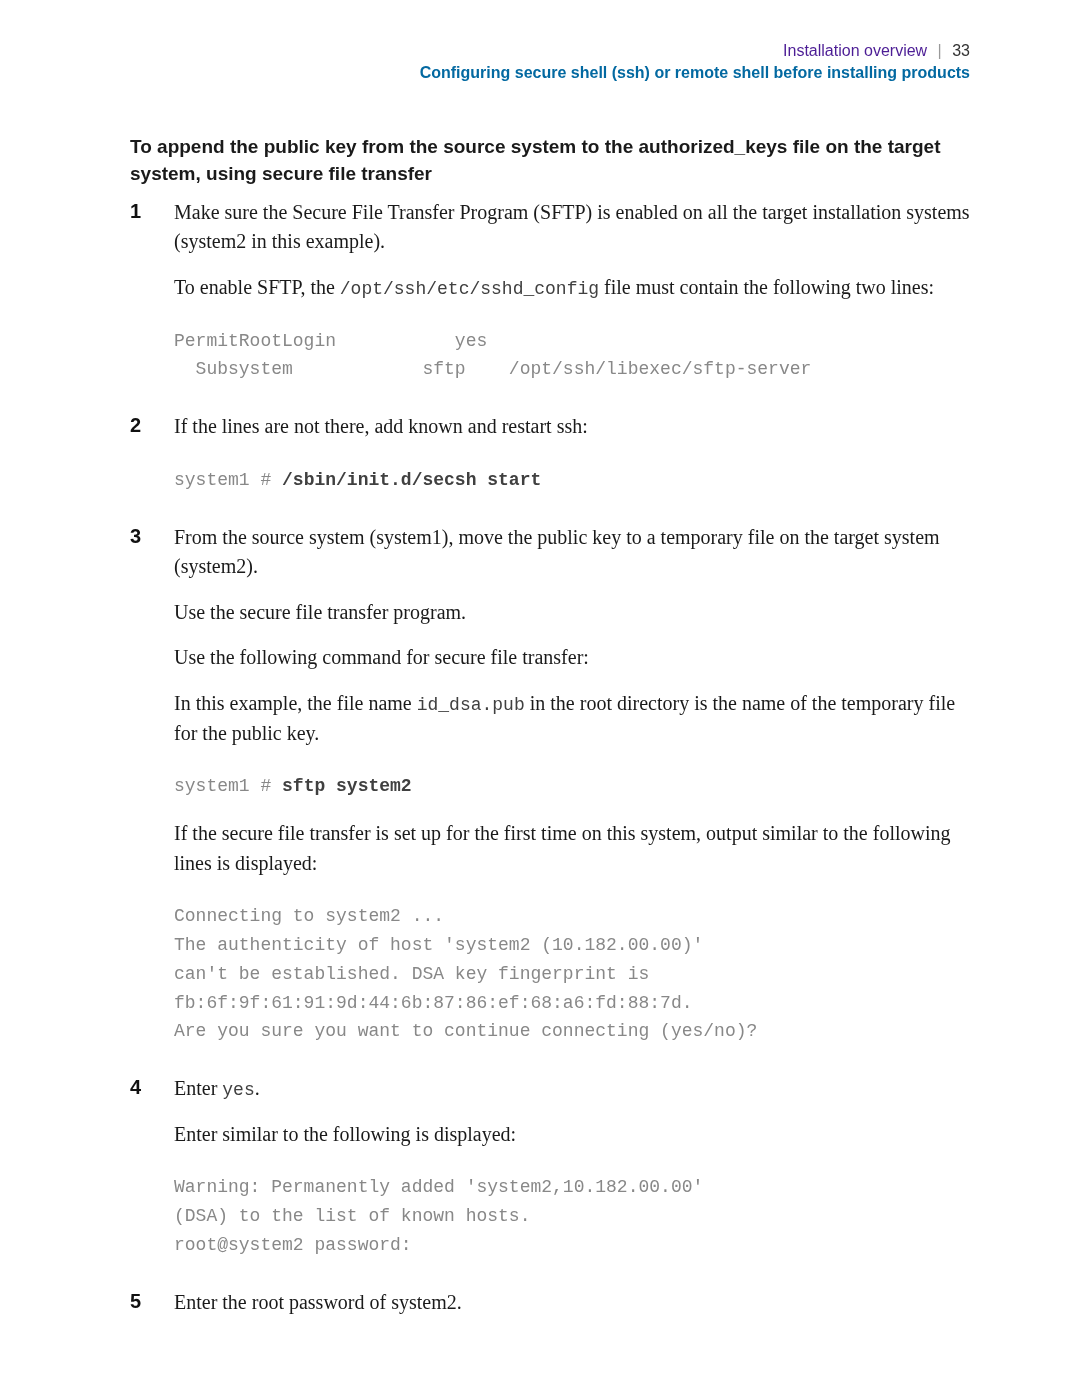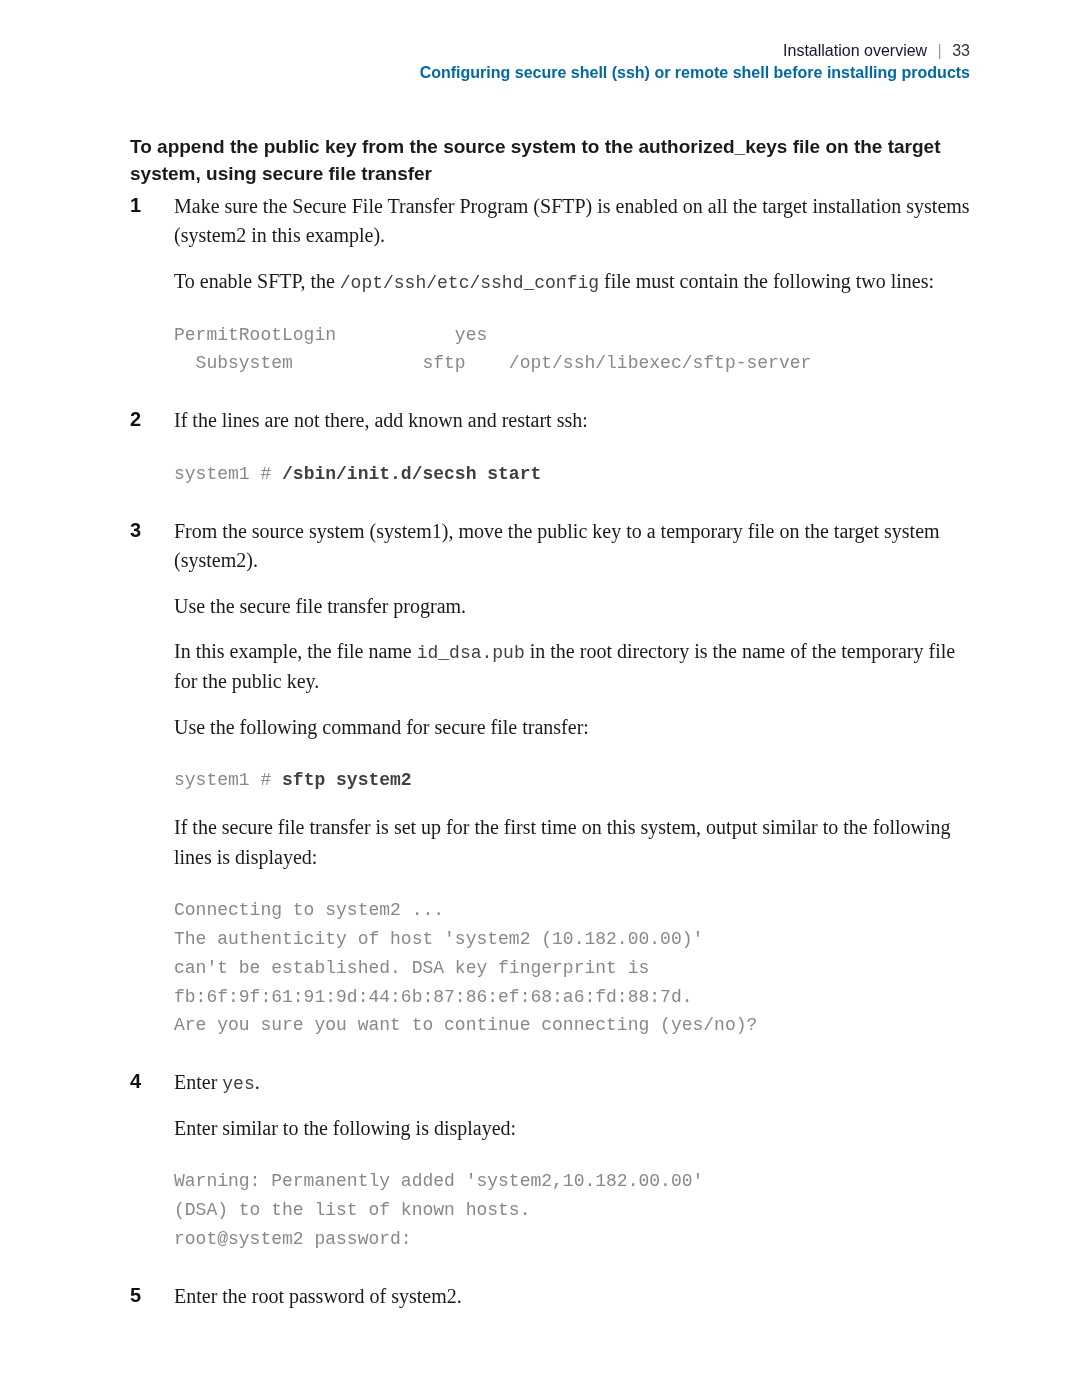--- a/index.html
+++ b/index.html
@@ -15,40 +15,40 @@
   }
   .header {
     text-align: right;
     font-family: "Helvetica Neue", Arial, sans-serif;
     font-size: 16px;
     line-height: 1.4;
     margin-bottom: 48px;
   }
   .header-top {
     font-weight: 400;
-    color: #0f172a;
+    color: #4c1d95;
     margin-left: 20px;
   }
   .header-divider {
     color: #999;
     margin: 0 6px;
   }
   .header-page {
     color: #333;
   }
   .header-bottom {
     font-weight: 600;
     color: #0369a1;
   }
   .proc-title {
     font-family: "Helvetica Neue", Arial, sans-serif;
     font-weight: 600;
     font-size: 19px;
     line-height: 1.45;
-    margin-bottom: 4px;
+    margin-bottom: 10px;
   }
   ol.steps {
     list-style: none;
     padding: 0;
     margin: 0;
   }
   ol.steps > li {
     position: relative;
     padding-left: 44px;
     margin-bottom: 28px;
@@ -112,22 +112,22 @@
       </li>
       <li>
         <span class="step-num">2</span>
         <p class="para">If the lines are not there, add known and restart ssh:</p>
         <div class="code-block"><div>system1 # <span class="strong">/sbin/init.d/secsh start</span></div></div>
       </li>
       <li>
         <span class="step-num">3</span>
         <p class="para">From the source system (system1), move the public key to a temporary file on the target system (system2).</p>
         <p class="para">Use the secure file transfer program.</p>
+        <p class="para">Use the following command for secure file transfer:</p>
         <p class="para">In this example, the file name <span class="code-inline">id_dsa.pub</span> in the root directory is the name of the temporary file for the public key.</p>
-        <p class="para">Use the following command for secure file transfer:</p>
         <div class="code-block"><div>system1 # <span class="strong">sftp system2</span></div></div>
         <p class="para">If the secure file transfer is set up for the first time on this system, output similar to the following lines is displayed:</p>
         <div class="code-block"><div>Connecting to system2 ...</div><div>The authenticity of host 'system2 (10.182.00.00)'</div><div>can't be established. DSA key fingerprint is</div><div>fb:6f:9f:61:91:9d:44:6b:87:86:ef:68:a6:fd:88:7d.</div><div>Are you sure you want to continue connecting (yes/no)?</div></div>
       </li>
       <li>
         <span class="step-num">4</span>
         <p class="para">Enter <span class="code-inline">yes</span>.</p>
         <p class="para">Enter similar to the following is displayed:</p>
         <div class="code-block"><div>Warning: Permanently added 'system2,10.182.00.00'</div><div>(DSA) to the list of known hosts.</div><div>root@system2 password:</div></div>
       </li>

